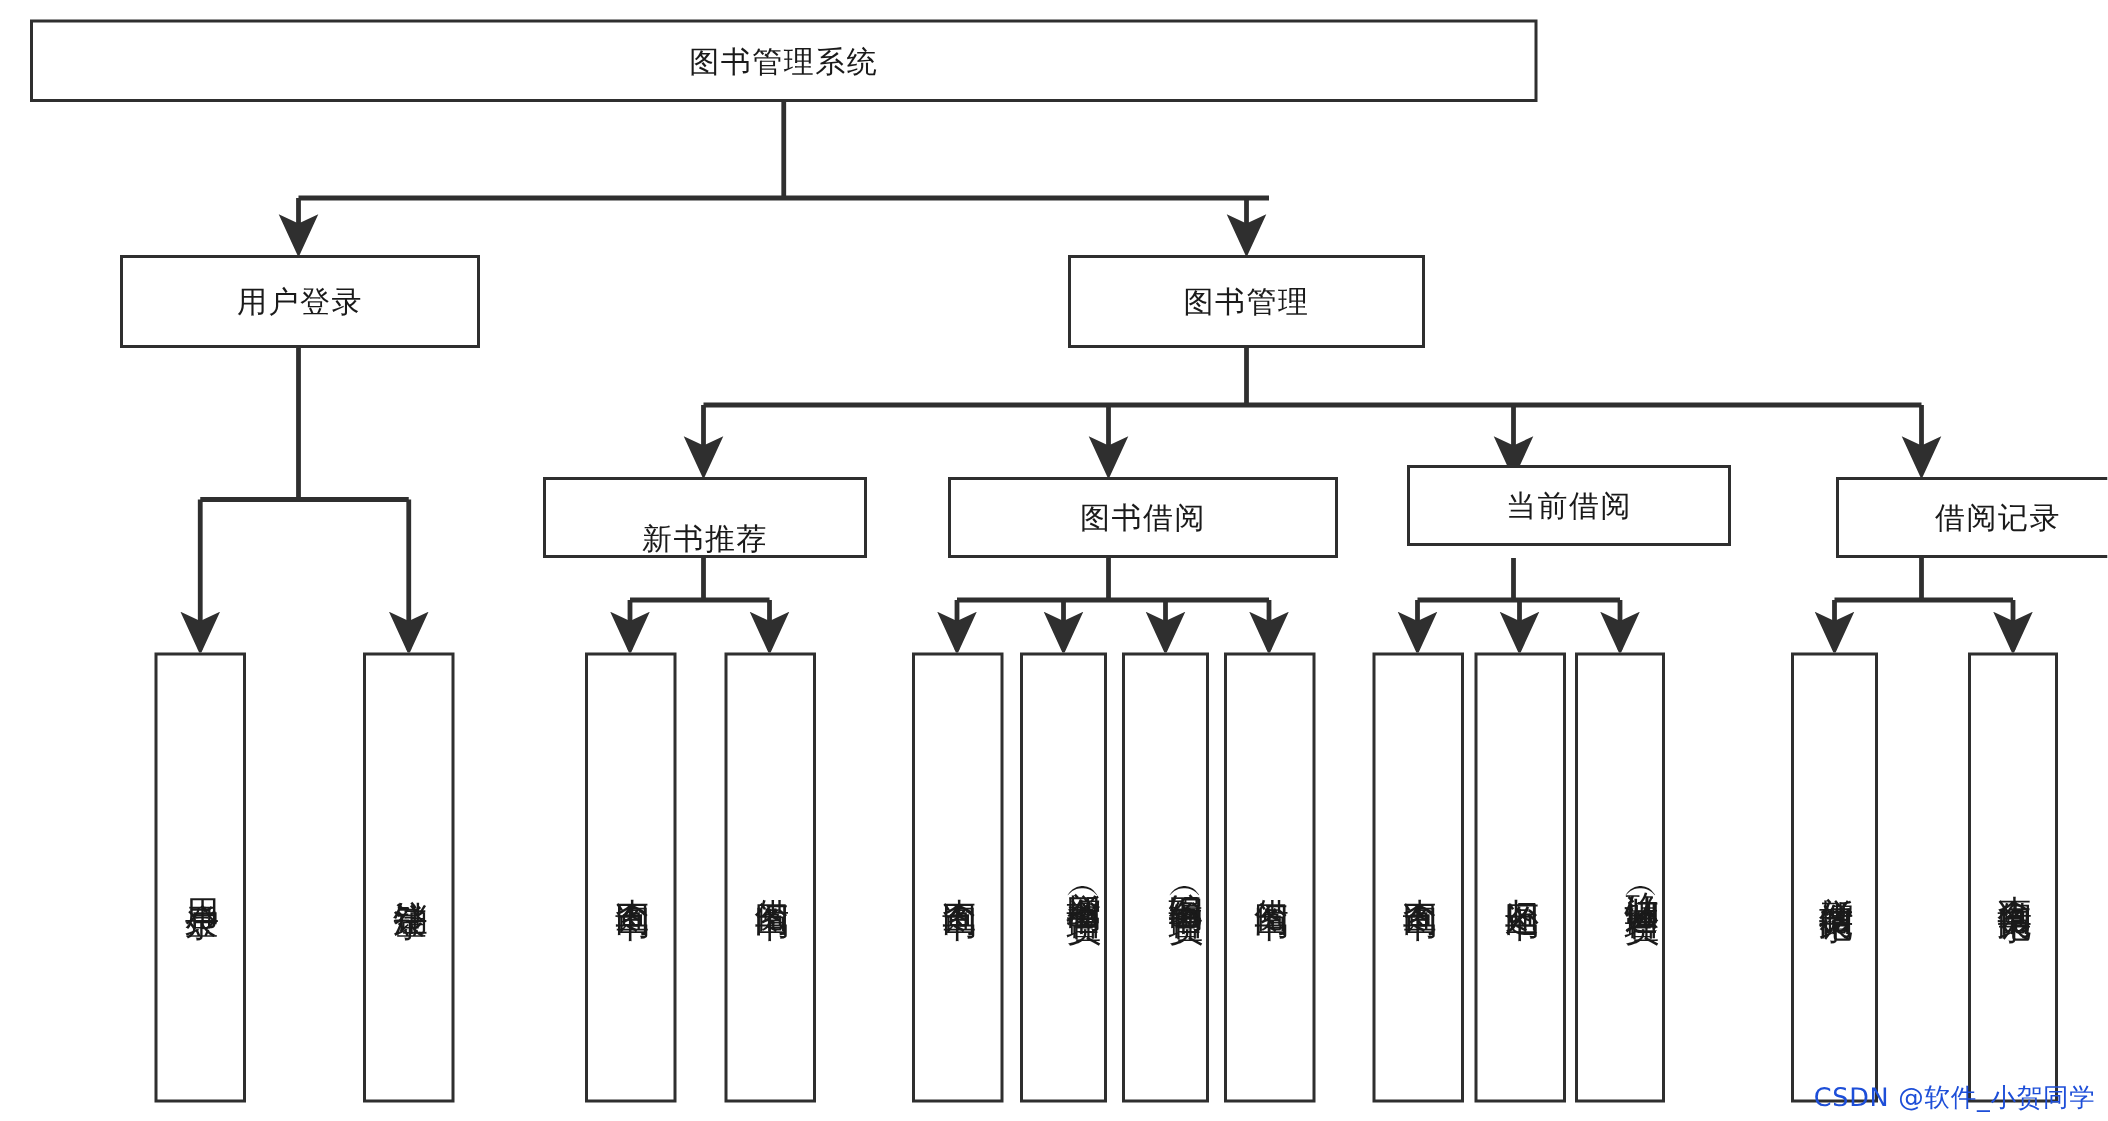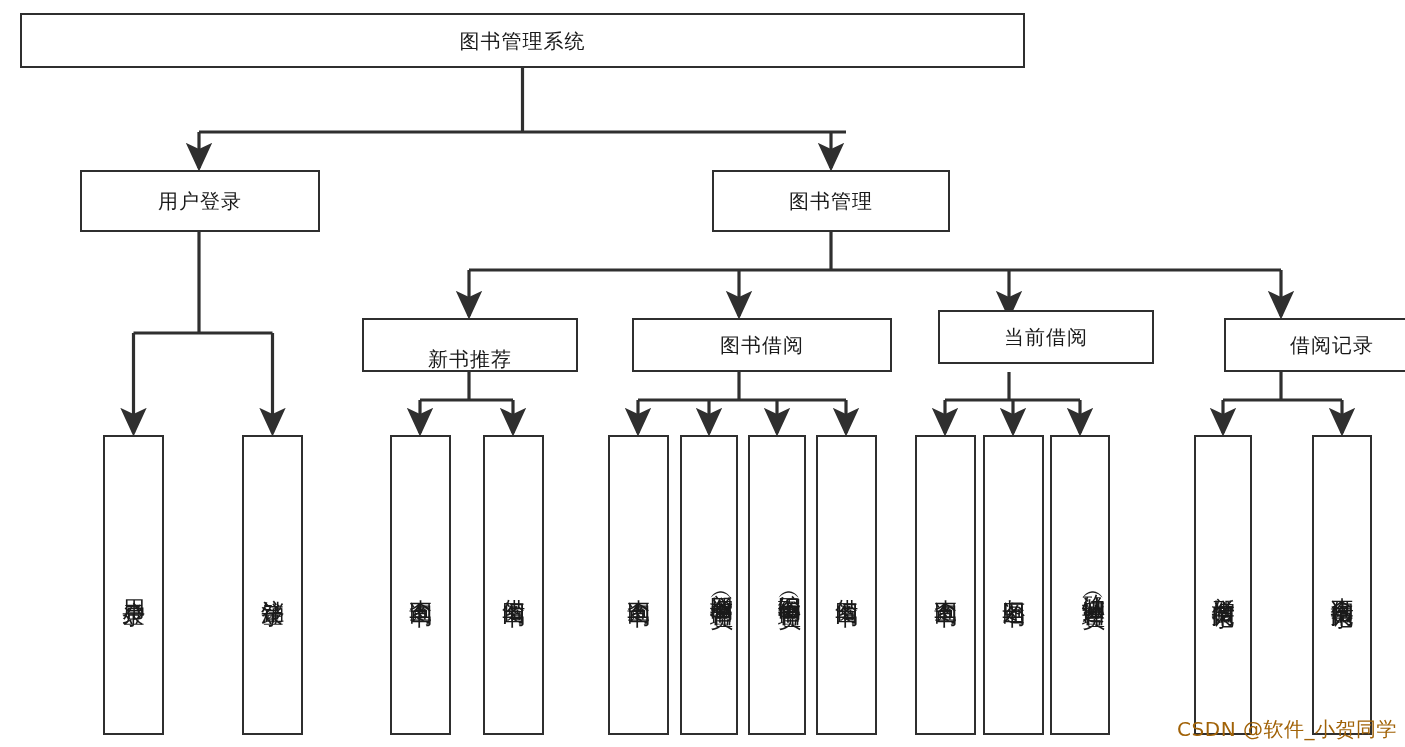--- a/index.html
+++ b/index.html
@@ -59,22 +59,22 @@
     white-space: pre;
   }
   .node.vert .label {
     white-space: normal;
     text-align: center;
   }
   #watermark {
     position: absolute;
     right: 8px;
     bottom: 4px;
-    font-size: 20px;
-    color: #a16207;
+    font-size: 17px;
+    color: #1d4ed8;
     letter-spacing: 0.5px;
     white-space: nowrap;
     user-select: none;
   }
 </style>
 </head>
 <body>
 
 <div id="canvas">
 

